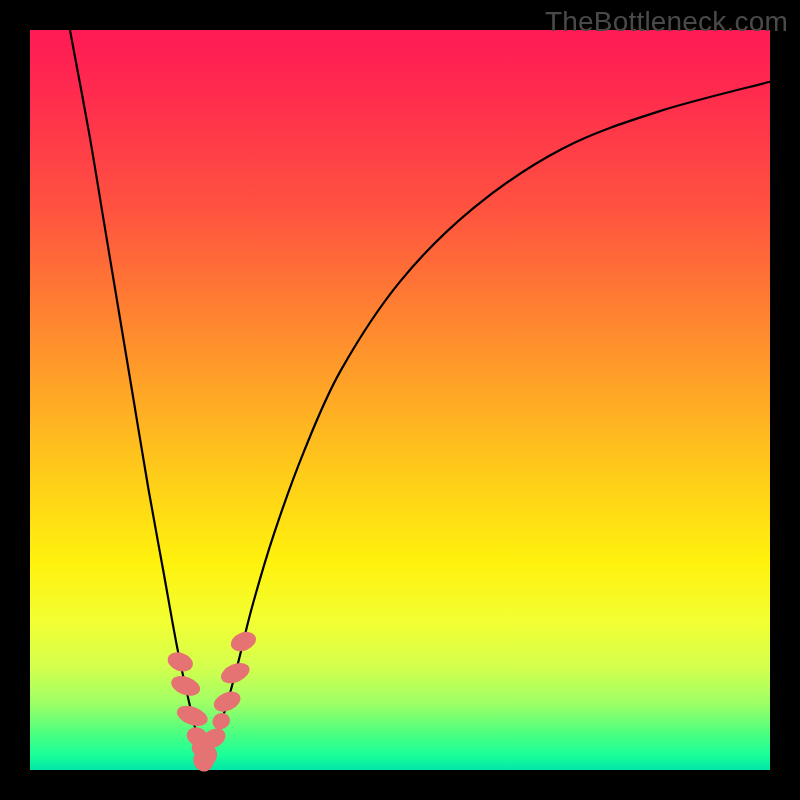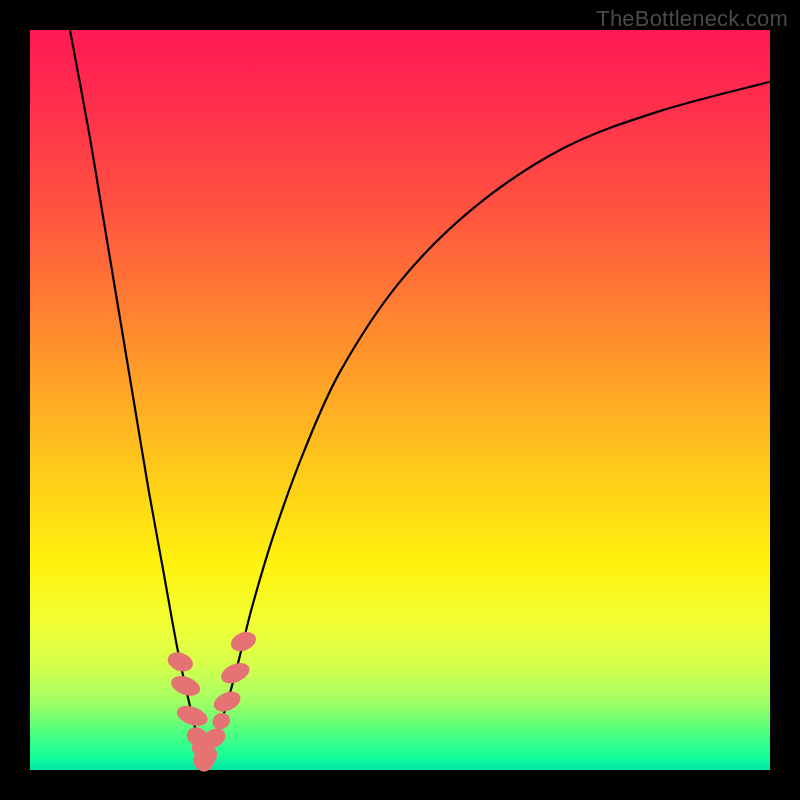--- a/index.html
+++ b/index.html
@@ -32,21 +32,21 @@
       #4dff80 95%,
       #1aff99 98%,
       #00e6a8 100%
     );
   }
   .watermark {
     position: absolute;
     top: 6px;
     right: 12px;
     color: #4a4a4a;
-    font-size: 22px;
+    font-size: 28px;
     font-weight: 500;
     letter-spacing: 0.2px;
     user-select: none;
     z-index: 10;
   }
   svg.plot {
     position: absolute;
     left: 0;
     top: 0;
     width: 740px;

